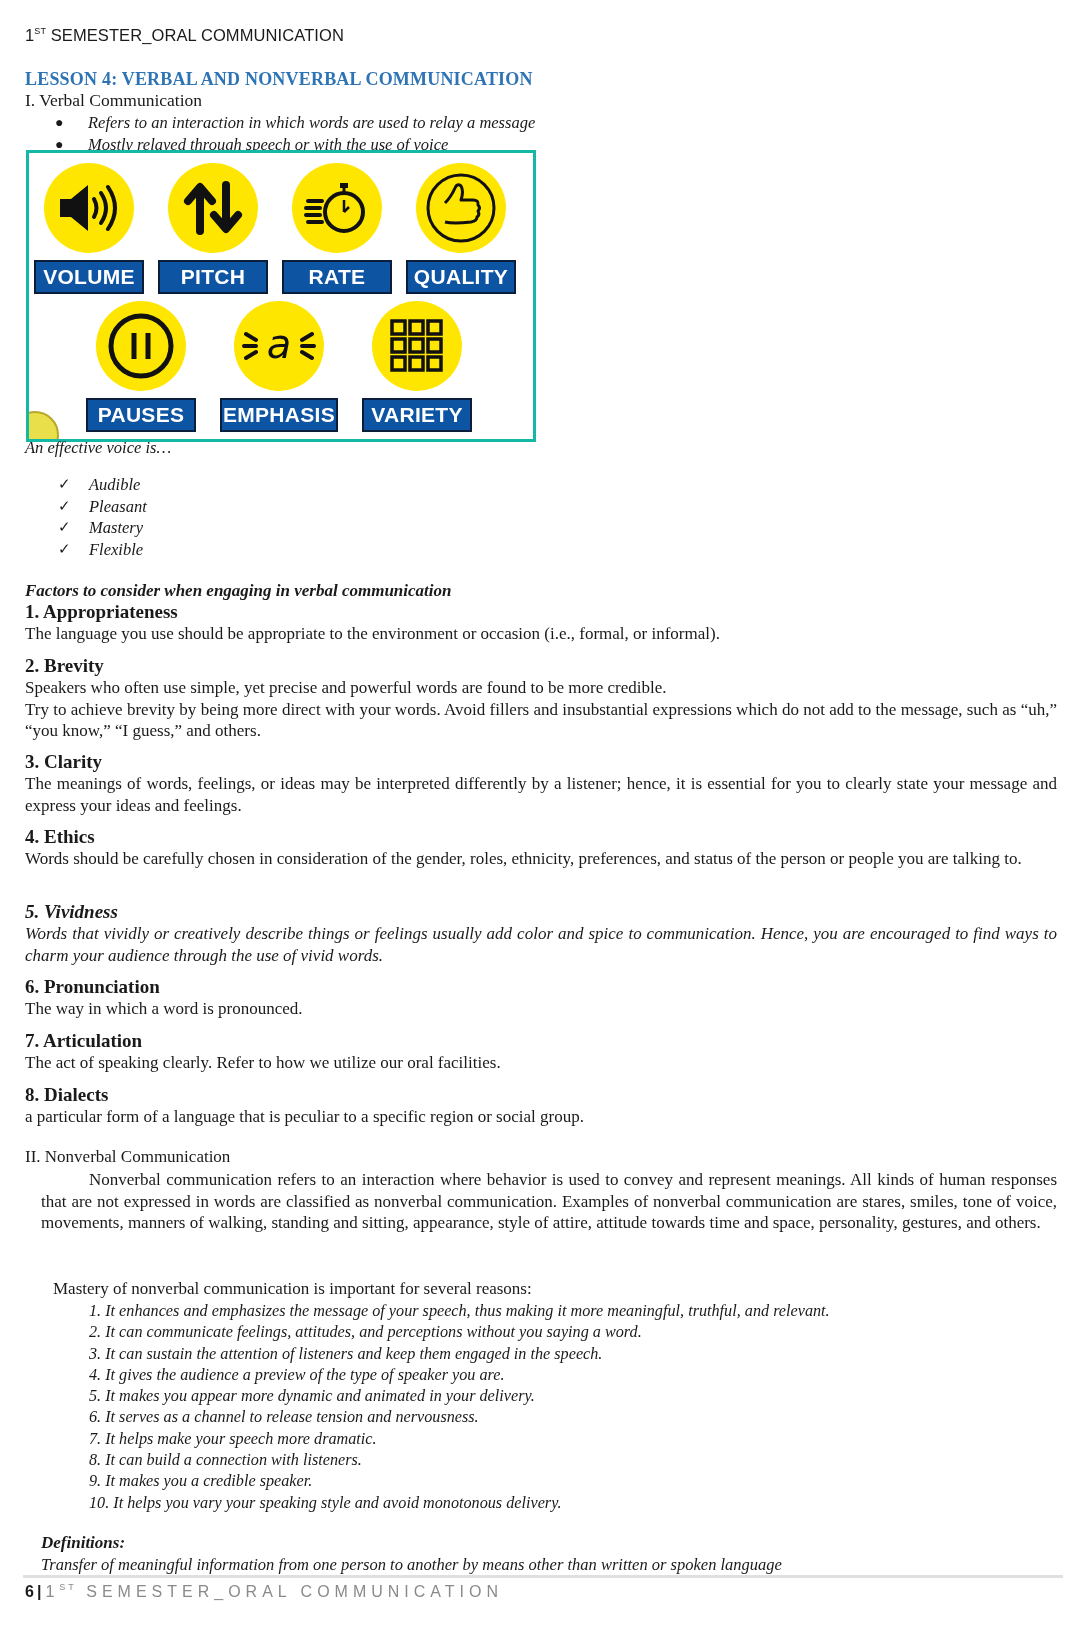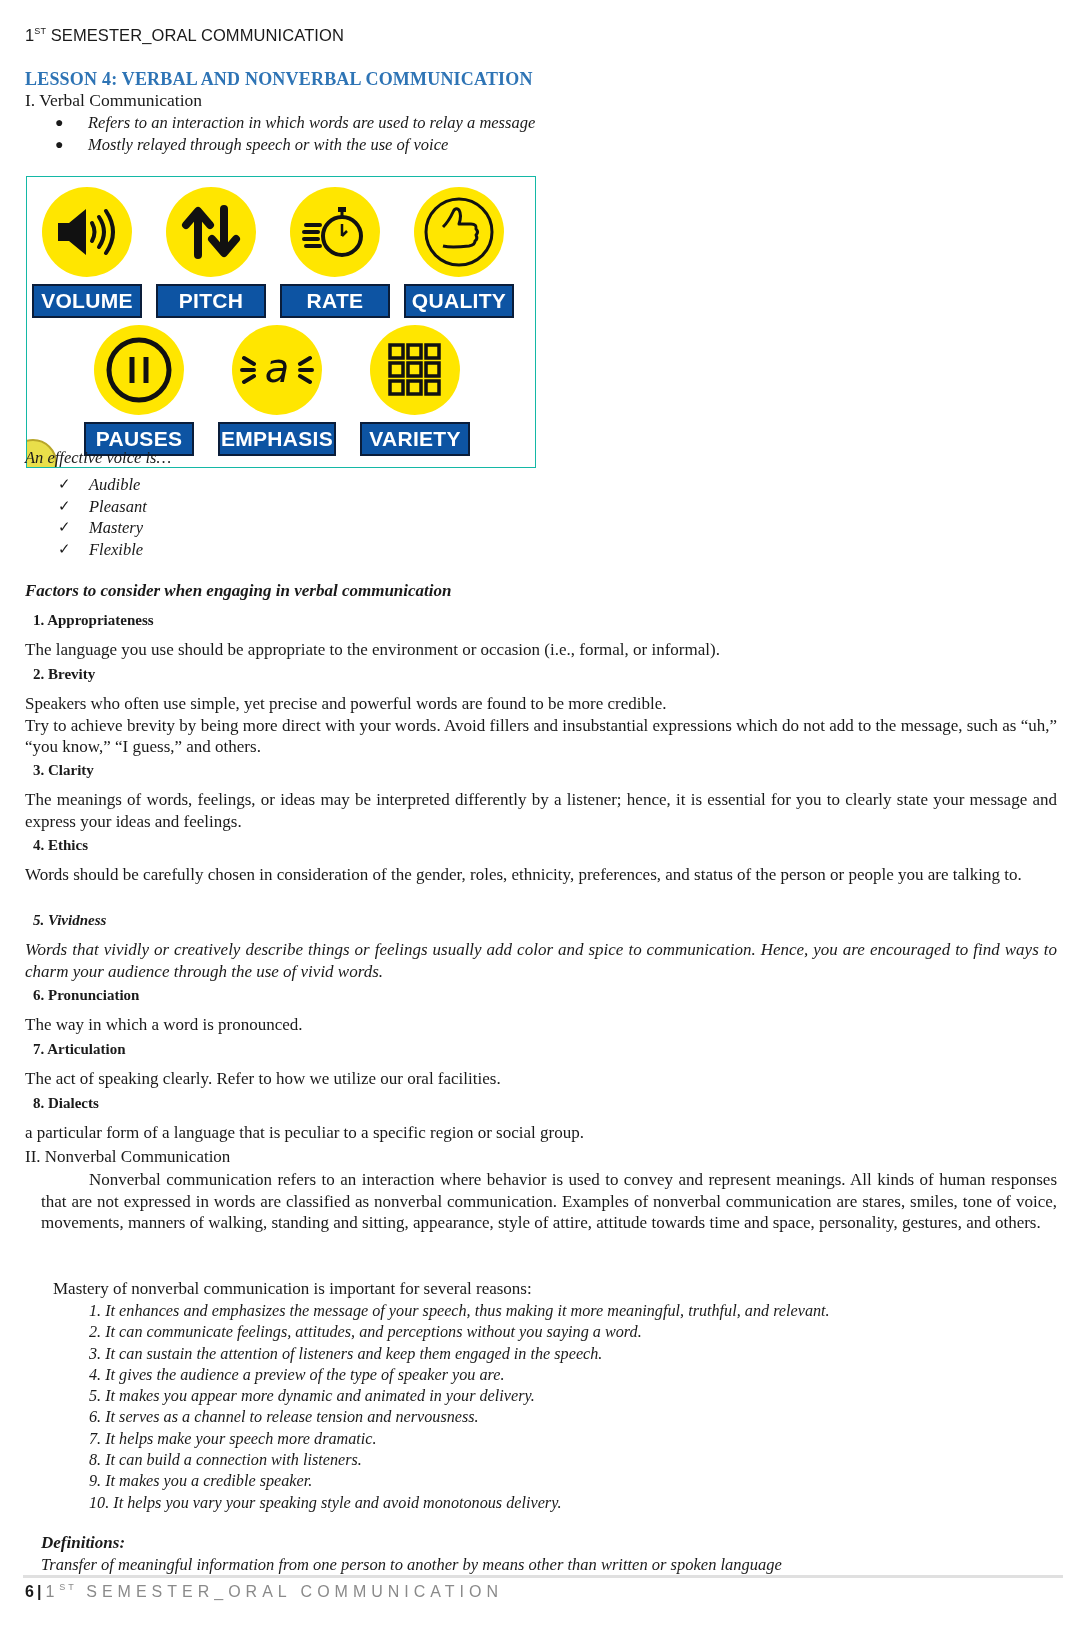--- a/index.html
+++ b/index.html
@@ -10,35 +10,35 @@
   .header { position: absolute; left: 25px; top: 26px; font-size: 16.5px; letter-spacing: 0.1px; }
   .header sup { font-size: 9px; vertical-align: 7px; }
 
   .lesson-title { position: absolute; left: 25px; top: 69px; font-size: 18px; font-weight: bold; color: #2e74b5; letter-spacing: 0.2px; text-align: center; }
   .sec-title { position: absolute; left: 25px; font-size: 17.5px; font-weight: normal; }
 
   .bullets { position: absolute; left: 55px; top: 112px; margin: 0; padding: 0; list-style: none; font-size: 16.5px; font-style: italic; }
   .bullets li { height: 22px; line-height: 22px; display: flex; }
   .bullets .dot { width: 33px; font-style: normal; font-size: 14px; }
 
-  .figure { position: absolute; left: 26px; top: 176px; width: 510px; height: 292px; border: 1px solid #14b8a6; box-sizing: border-box; background: #fff; overflow: hidden; }
+  .figure { position: absolute; left: 26px; top: 150px; width: 510px; height: 292px; border: 3px solid #14b8a6; box-sizing: border-box; background: #fff; overflow: hidden; }
   .tile { position: absolute; width: 112px; display: flex; flex-direction: column; align-items: center; }
   .circle { width: 90px; height: 90px; border-radius: 50%; background: #ffe600; display: flex; align-items: center; justify-content: center; }
   .label-box { margin-top: 7px; width: 110px; height: 34px; background: #0d54a3; border: 2px solid #0a1d3a; box-sizing: border-box; color: #fff; font-weight: bold; font-size: 21px; display: flex; align-items: center; justify-content: center; letter-spacing: 0.3px; }
   .seal { position: absolute; left: -18px; bottom: -20px; width: 44px; height: 44px; border-radius: 50%; background: #e9df4a; border: 2px solid #b8a62a; }
 
-  .eff-title { position: absolute; left: 25px; top: 448px; font-size: 16.5px; font-style: italic; }
+  .eff-title { position: absolute; left: 25px; top: 438px; font-size: 16.5px; font-style: italic; }
   .checks { position: absolute; left: 58px; top: 474px; margin: 0; padding: 0; list-style: none; font-size: 16.5px; font-style: italic; }
   .checks li { height: 21.5px; line-height: 21.5px; display: flex; }
   .checks .ck { width: 31px; font-style: normal; font-size: 15px; }
 
   .factors-title { position: absolute; left: 25px; top: 581px; font-size: 17px; font-style: italic; font-weight: bold; }
 
   .factor { position: absolute; left: 25px; width: 1032px; }
-  .factor h3 { margin: 8px; font-size: 15px; font-weight: bold; line-height: 22px; }
+  .factor h3 { margin: 0; font-size: 19px; font-weight: bold; line-height: 22px; }
   .factor p { margin: 0; font-size: 17px; line-height: 21.5px; text-align: justify; }
 
   .nv-para { position: absolute; left: 41px; top: 1169px; width: 1016px; margin: 0; font-size: 17px; line-height: 21.7px; text-align: justify; text-indent: 48px; font-family: Liberation Serif, serif; }
   .mastery-title { position: absolute; left: 41px; top: 1279px; font-size: 17px; margin-left: 12px; }
   .reasons { position: absolute; left: 89px; top: 1301px; margin: 0; padding: 0; list-style: none; font-size: 16.2px; font-style: italic; }
   .reasons li { height: 21.3px; line-height: 21.3px; white-space: nowrap; }
 
   .def-title { position: absolute; left: 41px; top: 1533px; font-size: 17px; font-style: italic; font-weight: bold; }
   .def-text { position: absolute; left: 41px; top: 1555px; font-size: 16.5px; font-style: italic; }
   .footer-rule { position: absolute; left: 23px; top: 1575px; width: 1040px; height: 3px; background: #e0e0e0; }

